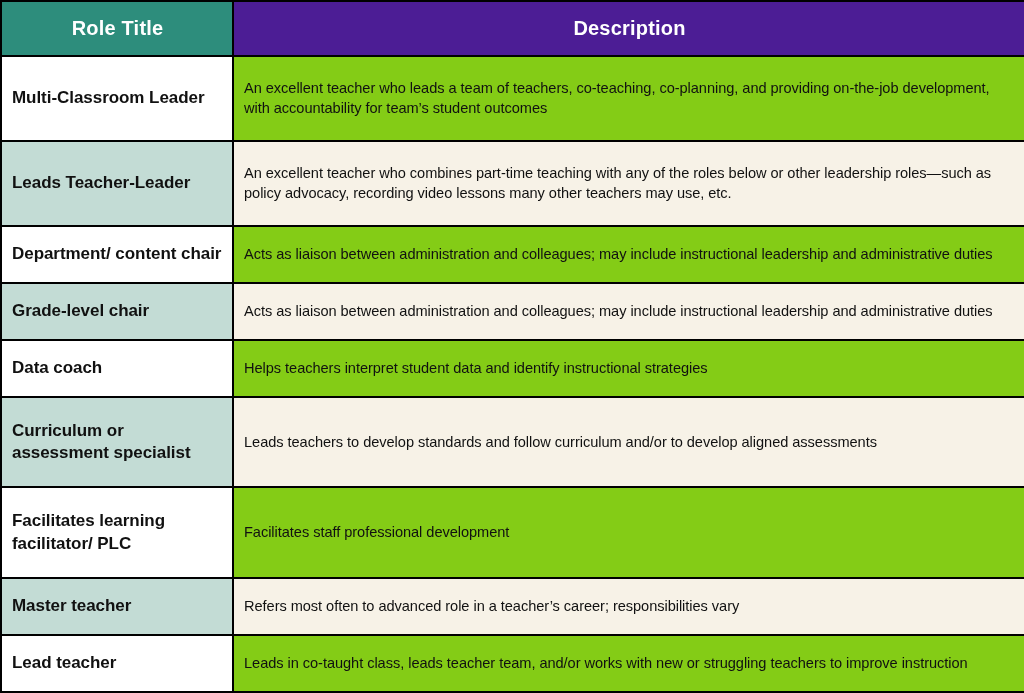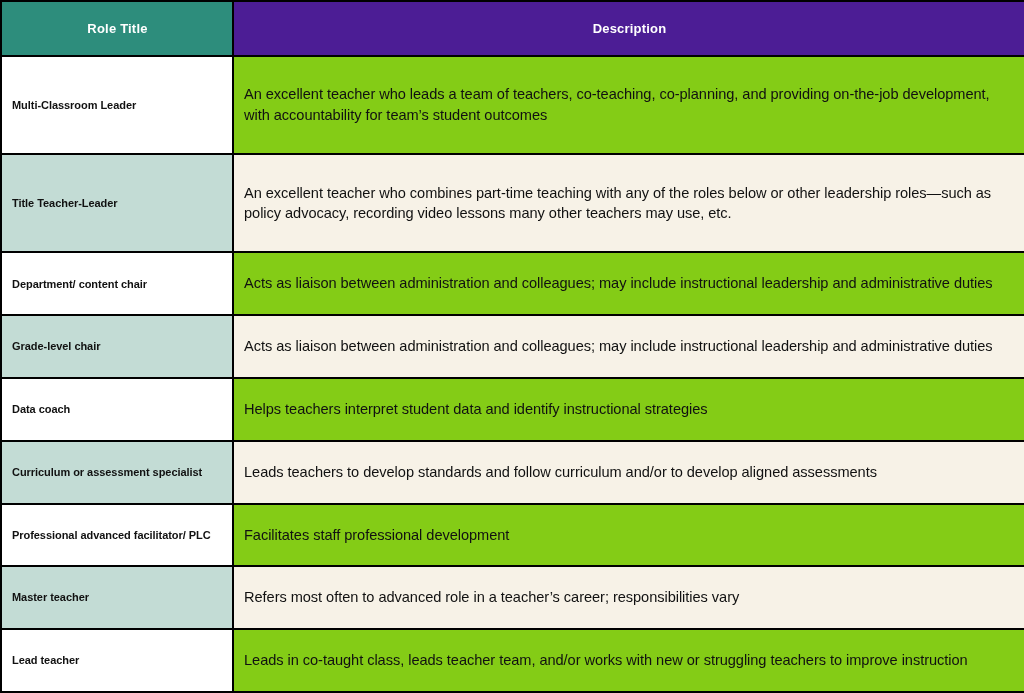--- a/index.html
+++ b/index.html
@@ -27,32 +27,32 @@
     border: 2px solid #000000;
     vertical-align: middle;
     padding: 7px 9px 7px 10px;
   }
 
   
   thead th {
     text-align: center;
     color: #ffffff;
     font-weight: bold;
-    font-size: 13px;
+    font-size: 20px;
     letter-spacing: 0.2px;
     height: 55px;
     padding: 4px 8px;
   }
   th.head-role { background: #2d8d7c; }
   th.head-desc { background: #4c1d95; }
 
   
   td.role-cell {
     font-weight: bold;
-    font-size: 11px;
+    font-size: 17px;
     color: #111111;
     line-height: 1.33;
     letter-spacing: -0.05px;
   }
   td.desc-cell {
     font-weight: normal;
     font-size: 14.6px;
     color: #111111;
     line-height: 1.42;
     letter-spacing: -0.05px;
@@ -80,41 +80,41 @@
       <th class="head-role">Role Title</th>
       <th class="head-desc">Description</th>
     </tr>
   </thead>
   <tbody id="table-body">
       <tr class="band-plain">
         <td class="role-cell"><span>Multi-Classroom Leader</span></td>
         <td class="desc-cell">An excellent teacher who leads a team of teachers, co-teaching, co-planning, and providing on-the-job development, with accountability for team’s student outcomes</td>
       </tr>
       <tr class="band-tint">
-        <td class="role-cell"><span>Title Teacher-Leader</span></td>
+        <td class="role-cell"><span>Leads Teacher-Leader</span></td>
         <td class="desc-cell">An excellent teacher who combines part-time teaching with any of the roles below or other leadership roles—such as policy advocacy, recording video lessons many other teachers may use, etc.</td>
       </tr>
       <tr class="band-plain">
         <td class="role-cell"><span>Department/ content chair</span></td>
         <td class="desc-cell">Acts as liaison between administration and colleagues; may include instructional leadership and administrative duties</td>
       </tr>
       <tr class="band-tint">
         <td class="role-cell"><span>Grade-level chair</span></td>
         <td class="desc-cell">Acts as liaison between administration and colleagues; may include instructional leadership and administrative duties</td>
       </tr>
       <tr class="band-plain">
         <td class="role-cell"><span>Data coach</span></td>
         <td class="desc-cell">Helps teachers interpret student data and identify instructional strategies</td>
       </tr>
       <tr class="band-tint">
         <td class="role-cell"><span>Curriculum or assessment specialist</span></td>
         <td class="desc-cell">Leads teachers to develop standards and follow curriculum and/or to develop aligned assessments</td>
       </tr>
       <tr class="band-plain">
-        <td class="role-cell"><span>Professional advanced facilitator/ PLC</span></td>
+        <td class="role-cell"><span>Facilitates learning facilitator/ PLC</span></td>
         <td class="desc-cell">Facilitates staff professional development</td>
       </tr>
       <tr class="band-tint">
         <td class="role-cell"><span>Master teacher</span></td>
         <td class="desc-cell">Refers most often to advanced role in a teacher’s career; responsibilities vary</td>
       </tr>
       <tr class="band-plain">
         <td class="role-cell"><span>Lead teacher</span></td>
         <td class="desc-cell">Leads in co-taught class, leads teacher team, and/or works with new or struggling teachers to improve instruction</td>
       </tr>

